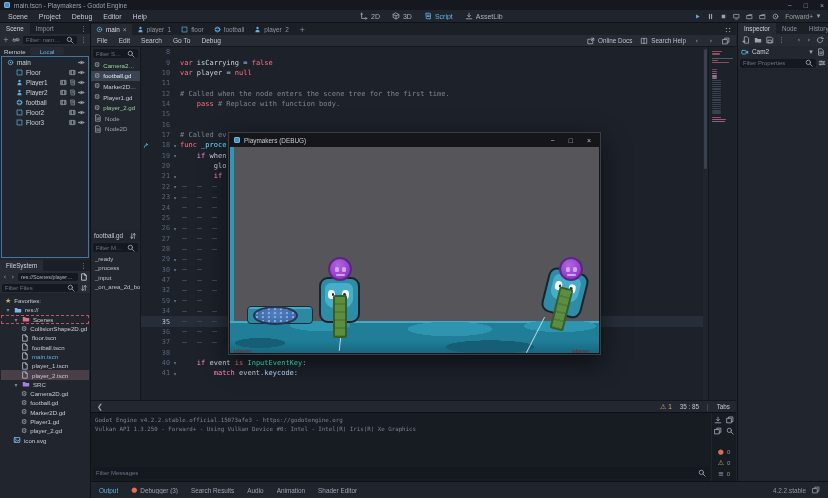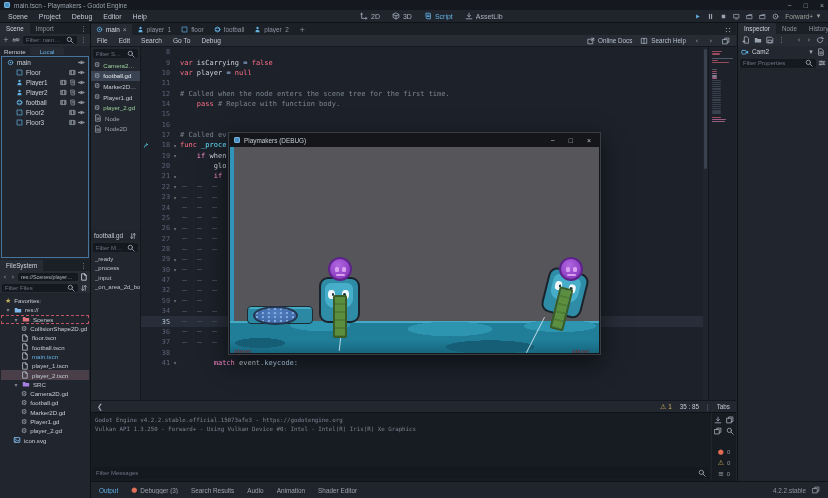--- a/index.html
+++ b/index.html
@@ -1030,20 +1030,26 @@
             <span class="dash"></span>
           </span>
         </div>
         <div class="c-line">
           <span class="g-ovr"></span>
           <span class="g-num">38</span>
           <span class="g-fold"></span>
         </div>
         <div class="c-line">
           <span class="g-ovr"></span>
+          <span class="g-num">40</span>
+          <span class="g-fold">▾</span>
+          <span class="ctext"><span class="t-tx">    </span><span class="t-cf">if</span><span class="t-tx"> event </span><span class="t-kw">is</span><span class="t-ty"> InputEventKey</span><span class="t-sym">:</span></span>
+        </div>
+        <div class="c-line">
+          <span class="g-ovr"></span>
           <span class="g-num">41</span>
           <span class="g-fold">▾</span>
           <span class="ctext"><span class="t-tx">        </span><span class="t-cf">match</span><span class="t-tx"> event</span><span class="t-sym">.</span><span class="t-mem">keycode</span><span class="t-sym">:</span></span>
         </div>
       </div>
     <div class="vscroll">
         <div class="thumb"></div>
       </div>
   </div>
   <div class="abs minimap">

